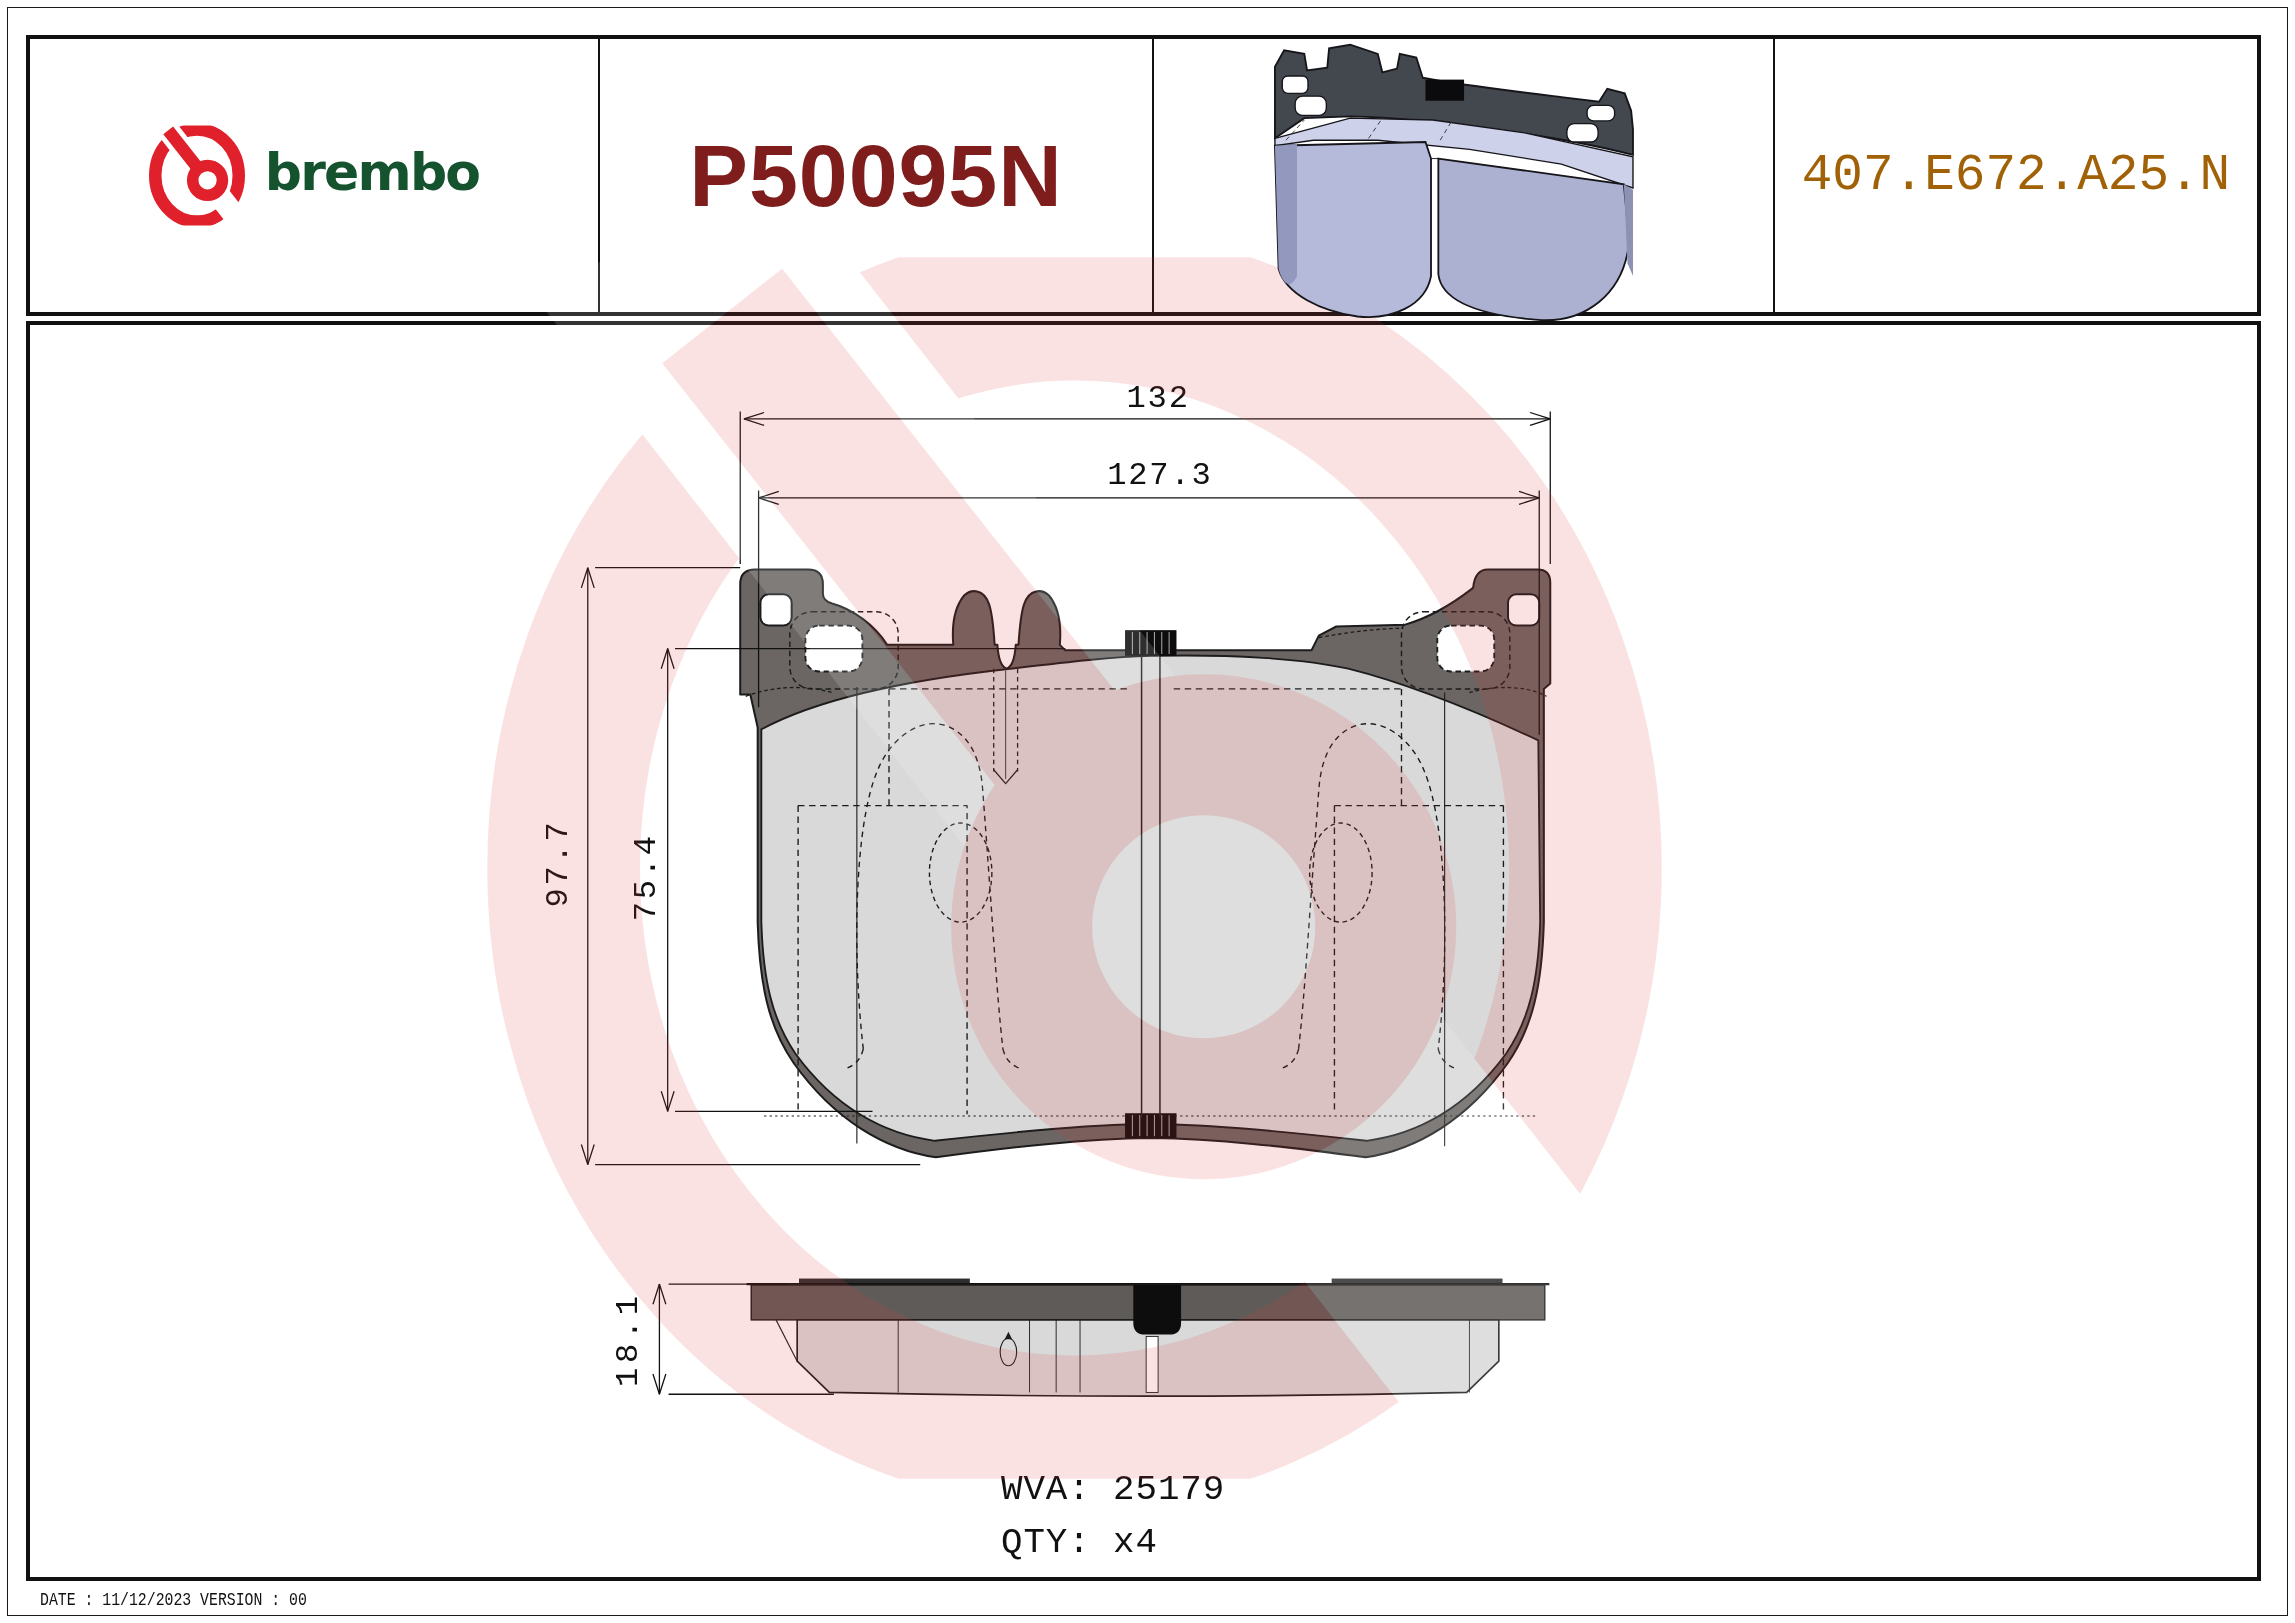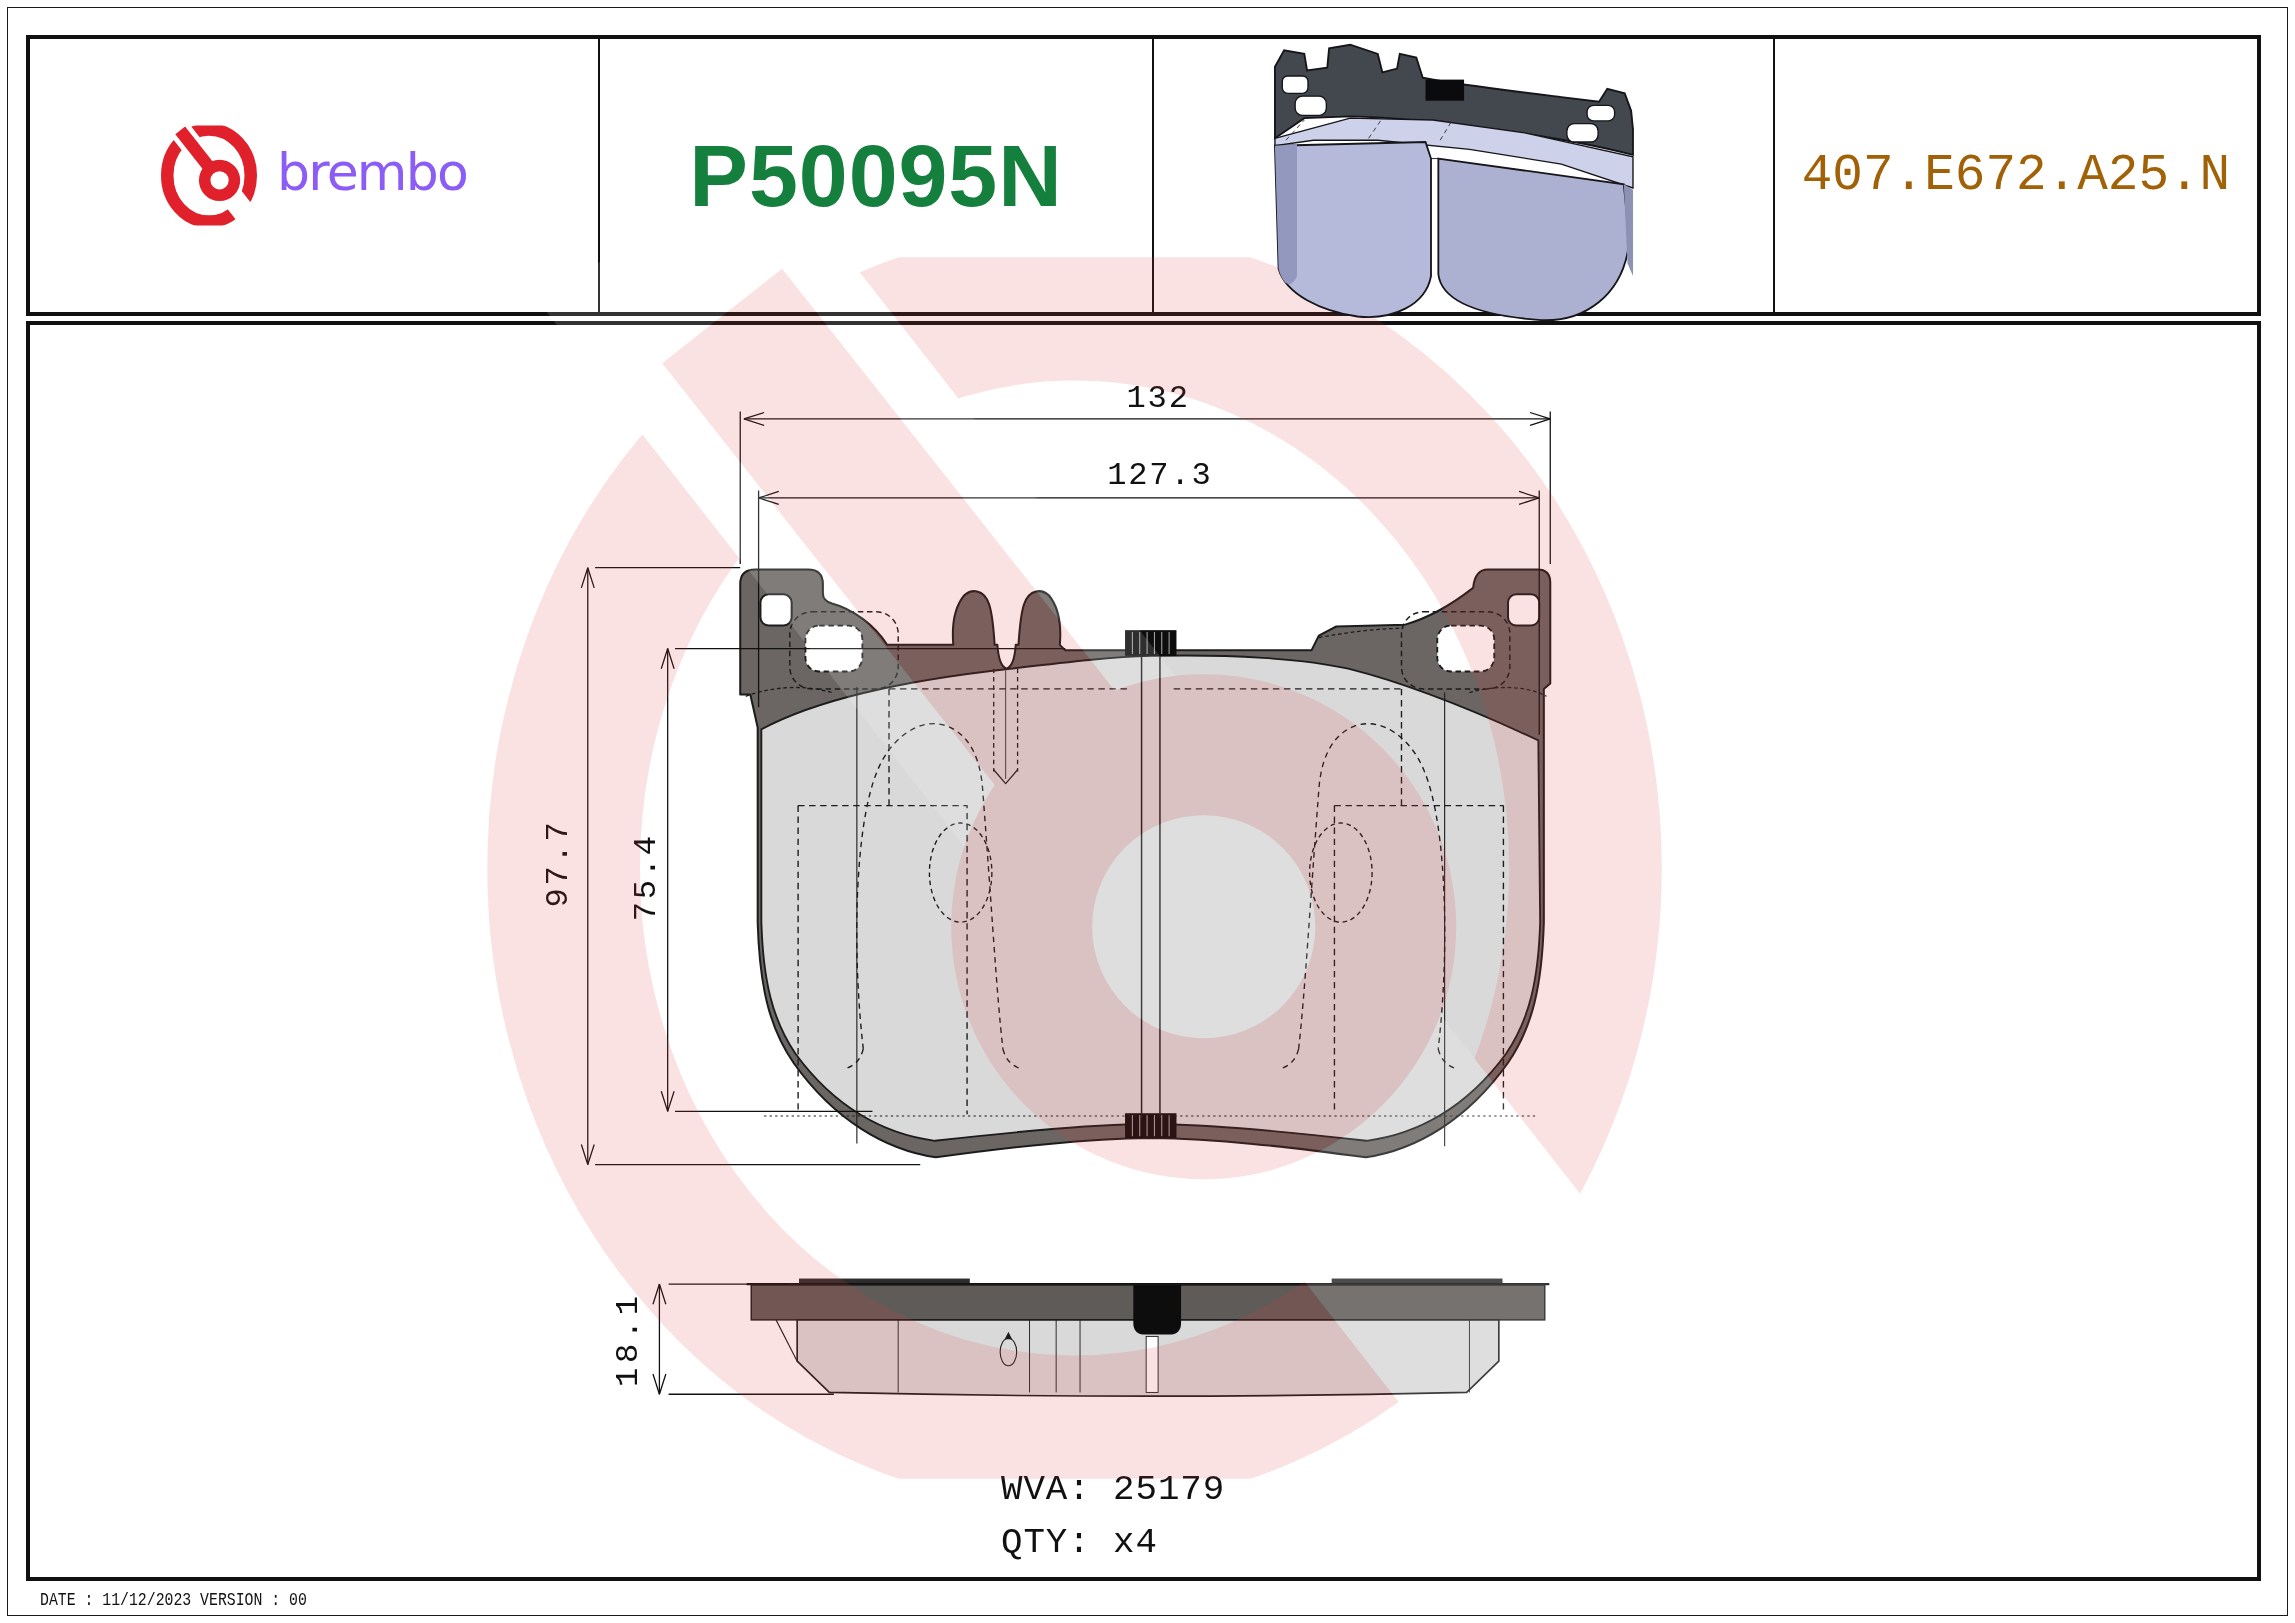--- a/index.html
+++ b/index.html
@@ -8,24 +8,24 @@
   .page-border{position:absolute;left:7.3px;top:7.3px;width:2279px;height:1607px;
         border:1.8px solid #1a1a1a;z-index:1;}
   .header-box{position:absolute;left:26px;top:35px;width:2235px;height:281px;
         border:4.6px solid #111;box-sizing:border-box;background:#fff;z-index:2;display:flex;}
   .cell{height:100%;box-sizing:border-box;display:flex;align-items:center;justify-content:center;}
   .cell-logo{width:568px;}
   .cell-part{width:554px;border-left:2.8px solid #111;}
   .cell-img{width:621px;border-left:2.8px solid #111;}
   .cell-code{flex:1;border-left:2.8px solid #111;}
   .logo-lockup{display:flex;align-items:center;}
-  .brand-word{font-family:"DejaVu Sans",sans-serif;font-weight:normal;font-size:52px;
-        color:#8b5cf6;letter-spacing:-1.8px;margin-left:20px;transform:translateY(-3.7px);}
+  .brand-word{font-family:"DejaVu Sans",sans-serif;font-weight:bold;font-size:52px;
+        color:#14532d;letter-spacing:-1.8px;margin-left:20px;transform:translateY(-3.7px);}
   .part-number{font-family:"Liberation Sans",sans-serif;font-weight:bold;font-size:88px;
-        color:#15803d;letter-spacing:0.9px;}
+        color:#7f1d1d;letter-spacing:0.9px;}
   .catalog-code{font-family:"Liberation Mono",monospace;font-size:51px;color:#a16207;
         letter-spacing:0px;white-space:nowrap;}
   .main-box{position:absolute;left:26px;top:321px;width:2235px;height:1260px;
         border:4.6px solid #111;box-sizing:border-box;background:#fff;z-index:2;}
   .overlay-svg{position:absolute;left:0;top:0;z-index:5;pointer-events:none;}
   .render-svg{position:absolute;left:1263px;top:16.5px;z-index:12;}
   .footer-line{position:absolute;left:40px;top:1589px;z-index:6;
         font-family:"Liberation Mono",monospace;font-size:19px;color:#111;
         letter-spacing:0px;transform:scaleX(0.78);transform-origin:left center;white-space:pre;}
   .tech-text{font-family:"Liberation Mono",monospace;fill:#111;}

